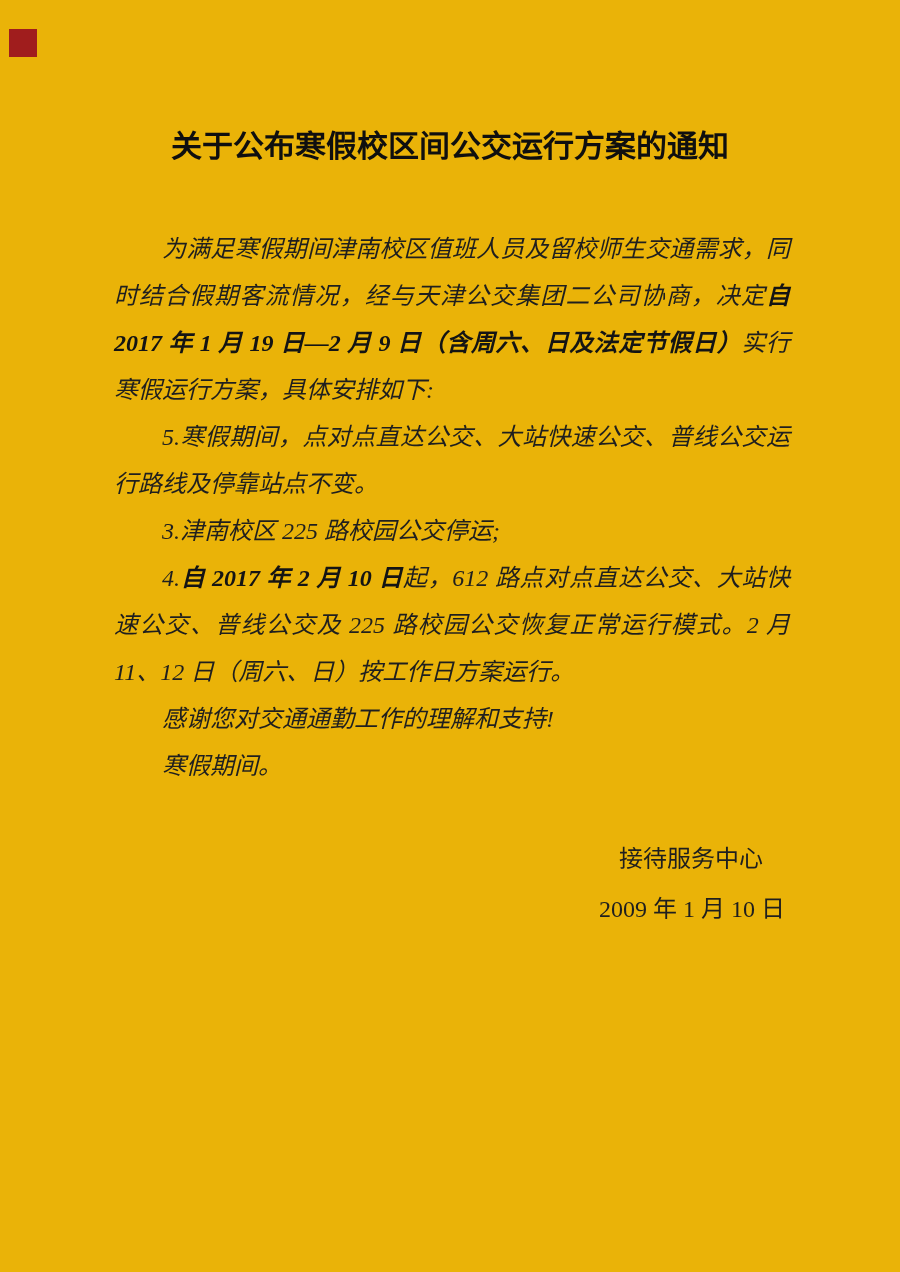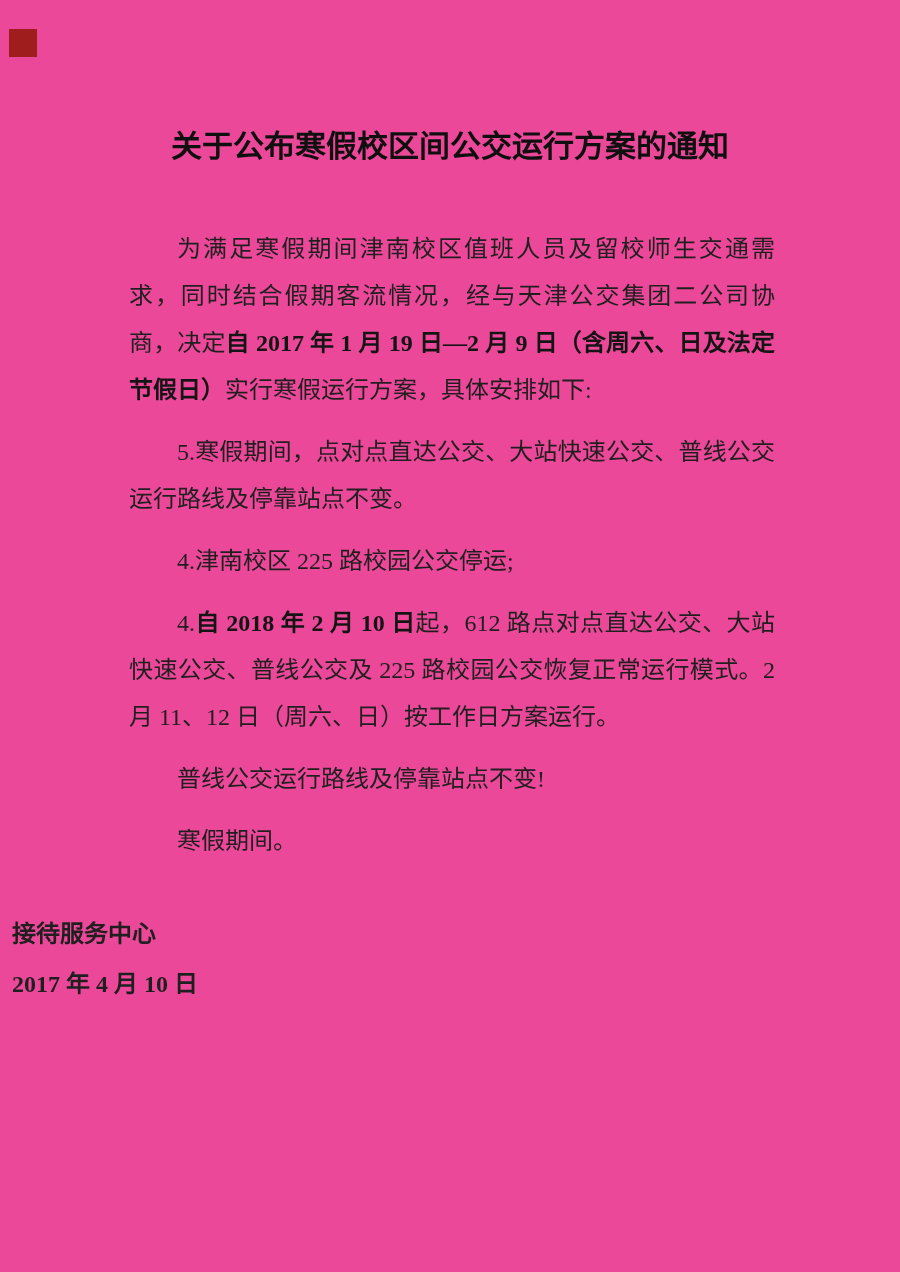--- a/index.html
+++ b/index.html
@@ -4,21 +4,21 @@
 <style>
   html, body {
     margin: 0;
     padding: 0;
     background: #ffffff;
   }
   .page {
     position: relative;
     width: 900px;
     height: 1272px;
-    background: #ec4899;
+    background: #eab308;
     overflow: hidden;
     font-family: "Liberation Serif", "DejaVu Serif", serif;
     color: #1f1f1f;
   }
   .stamp {
     position: absolute;
     left: 9px;
     top: 29px;
     width: 28px;
     height: 28px;
@@ -35,53 +35,53 @@
   }
   .body-text {
     margin: 56px 0 0 114px;
     width: 676px;
     font-size: 24px;
     line-height: 47px;
     text-align: justify;
     line-break: strict;
   }
   .body-text p {
-    margin: 15px;
+    margin: 0;
     padding: 0;
     text-indent: 2em;
+    font-style: italic;
   }
   .seg-bold {
     font-weight: bold;
     color: #141414;
   }
   .signature {
-    margin: 44px 110px 0 12px;
-    text-align: left;
+    margin: 44px 110px 0 6px;
+    text-align: right;
     font-size: 24px;
     line-height: 50px;
-    font-weight: bold;
   }
   .sig-name {
     padding-right: 27px;
   }
   .sig-date {
     padding-right: 5px;
   }
 </style>
 </head>
 <body>
 
 <div class="page">
   <div class="stamp" style="background: rgb(160, 29, 29);"></div>
   <h1 class="title">关于公布寒假校区间公交运行方案的通知</h1>
   <div class="body-text" id="paragraphs">
       <p><span>为满足寒假期间津南校区值班人员及留校师生交通需求，同时结合假期客流情况，经与天津公交集团二公司协商，决定</span><span class="seg-bold">自 2017 年 1 月 19 日—2 月 9 日（含周六、日及法定节假日）</span><span>实行寒假运行方案，具体安排如下:</span></p>
       <p><span>5.寒假期间，点对点直达公交、大站快速公交、普线公交运行路线及停靠站点不变。</span></p>
-      <p><span>4.津南校区 225 路校园公交停运;</span></p>
-      <p><span>4.</span><span class="seg-bold">自 2018 年 2 月 10 日</span><span>起，612 路点对点直达公交、大站快速公交、普线公交及 225 路校园公交恢复正常运行模式。2 月 11、12 日（周六、日）按工作日方案运行。</span></p>
-      <p><span>普线公交运行路线及停靠站点不变!</span></p>
+      <p><span>3.津南校区 225 路校园公交停运;</span></p>
+      <p><span>4.</span><span class="seg-bold">自 2017 年 2 月 10 日</span><span>起，612 路点对点直达公交、大站快速公交、普线公交及 225 路校园公交恢复正常运行模式。2 月 11、12 日（周六、日）按工作日方案运行。</span></p>
+      <p><span>感谢您对交通通勤工作的理解和支持!</span></p>
       <p><span>寒假期间。</span></p>
     </div>
   <div class="signature">
     <div class="sig-name">接待服务中心</div>
-    <div class="sig-date">2017 年 4 月 10 日</div>
+    <div class="sig-date">2009 年 1 月 10 日</div>
   </div>
 </div>
 
 </body></html>

